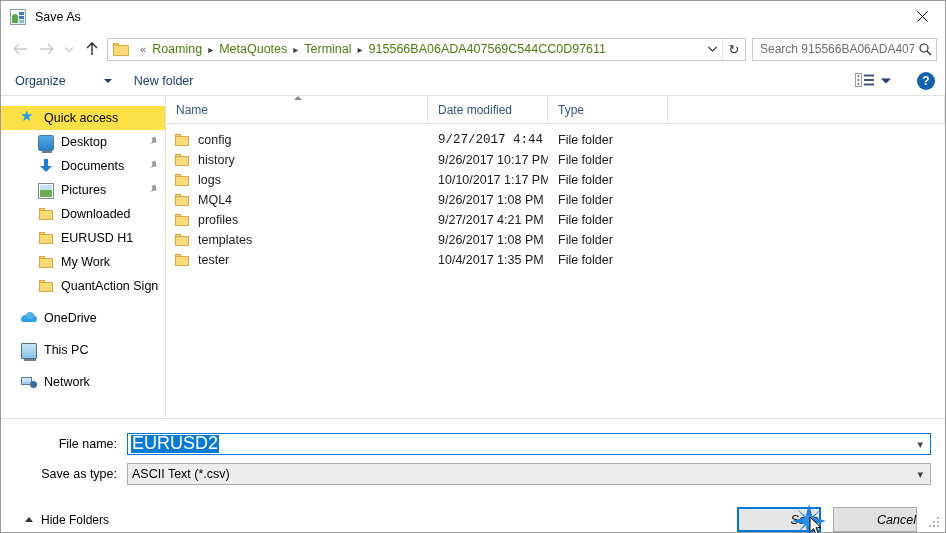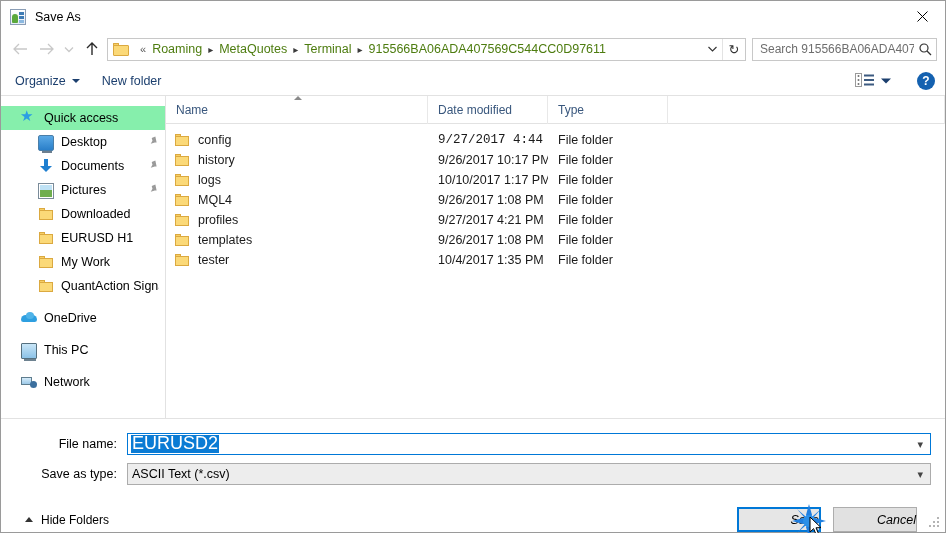--- a/index.html
+++ b/index.html
@@ -201,20 +201,21 @@
     padding: 0 10px 0 14px;
     box-sizing: border-box;
     border-bottom: 1px solid #e2e2e2;
   }
   .cmd {
     font-size: 12.5px;
     color: #1c3f6e;
     display: flex;
     align-items: center;
     margin-right: 22px;
+    gap: 32px;
   }
   .cmd .caret-dn {
     margin-left: 6px;
     width: 0; height: 0;
     border-left: 4px solid transparent;
     border-right: 4px solid transparent;
     border-top: 4px solid #1c3f6e;
   }
   #cmd-spacer { flex: 1; }
   #view-icon {
@@ -257,21 +258,21 @@
   }
   .side-item {
     height: 24px;
     display: flex;
     align-items: center;
     font-size: 12.5px;
     color: #000;
     padding-right: 6px;
     box-sizing: border-box;
   }
-  .side-item.sel { background: #86efac; }
+  .side-item.sel { background: #fde047; }
   .side-item .sicon {
     width: 16px; height: 16px;
     margin-right: 7px;
     position: relative;
     flex: none;
   }
   .side-item .slabel {
     white-space: nowrap;
     overflow: hidden;
   }

